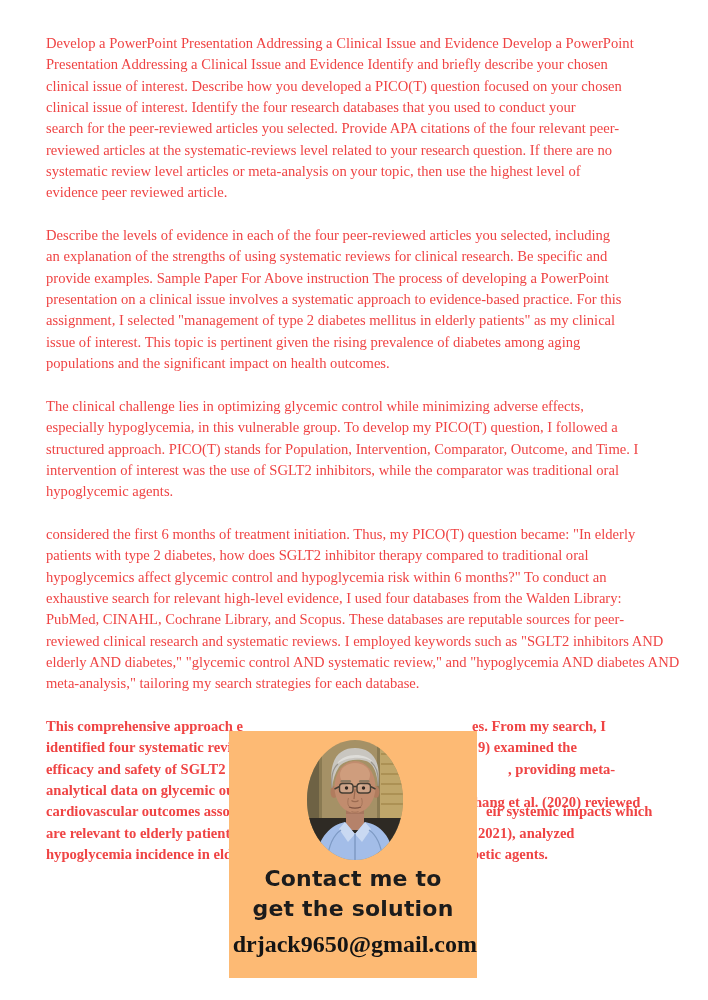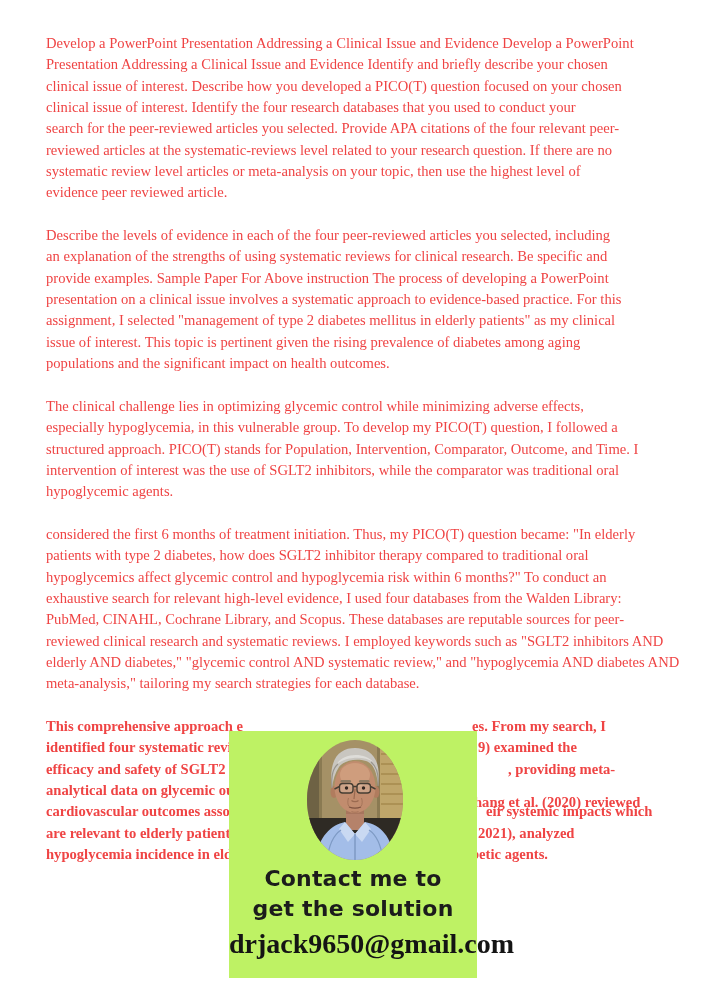--- a/index.html
+++ b/index.html
@@ -11,31 +11,31 @@
     position:absolute;left:46px;top:33px;width:645px;
     font-size:14.6px;line-height:21.35px;color:#ef4444;
   }
   .para{margin:0 0 21.35px 0;}
   .para:last-child{margin-bottom:0;}
   .tline{white-space:nowrap;height:21.35px;}
   .oline{position:relative;font-weight:bold;}
   .rfrag{position:absolute;top:0;white-space:nowrap;}
   .overlay{
     position:absolute;left:229px;top:731px;width:248px;height:247px;
-    background:#bef264;z-index:5;
+    background:#fdba74;z-index:5;
   }
   .portrait{position:absolute;left:78px;top:9px;width:96px;height:120px;}
   .headline{
     position:absolute;top:133px;left:0;width:100%;text-align:center;
     font-family:"DejaVu Sans",sans-serif;font-weight:bold;font-size:22px;
     line-height:30px;color:#1c1c1c;letter-spacing:0.2px;
   }
   .email{
     position:absolute;top:199px;left:0;width:100%;text-align:right;
-    font-family:"Liberation Serif",serif;font-weight:bold;font-size:28px;
+    font-family:"Liberation Serif",serif;font-weight:bold;font-size:24px;
     line-height:28px;color:#141414;
   }
 </style>
 </head>
 <body>
 
 <div class="page">
 
   <div class="doc" id="doc">
       <div class="para">

